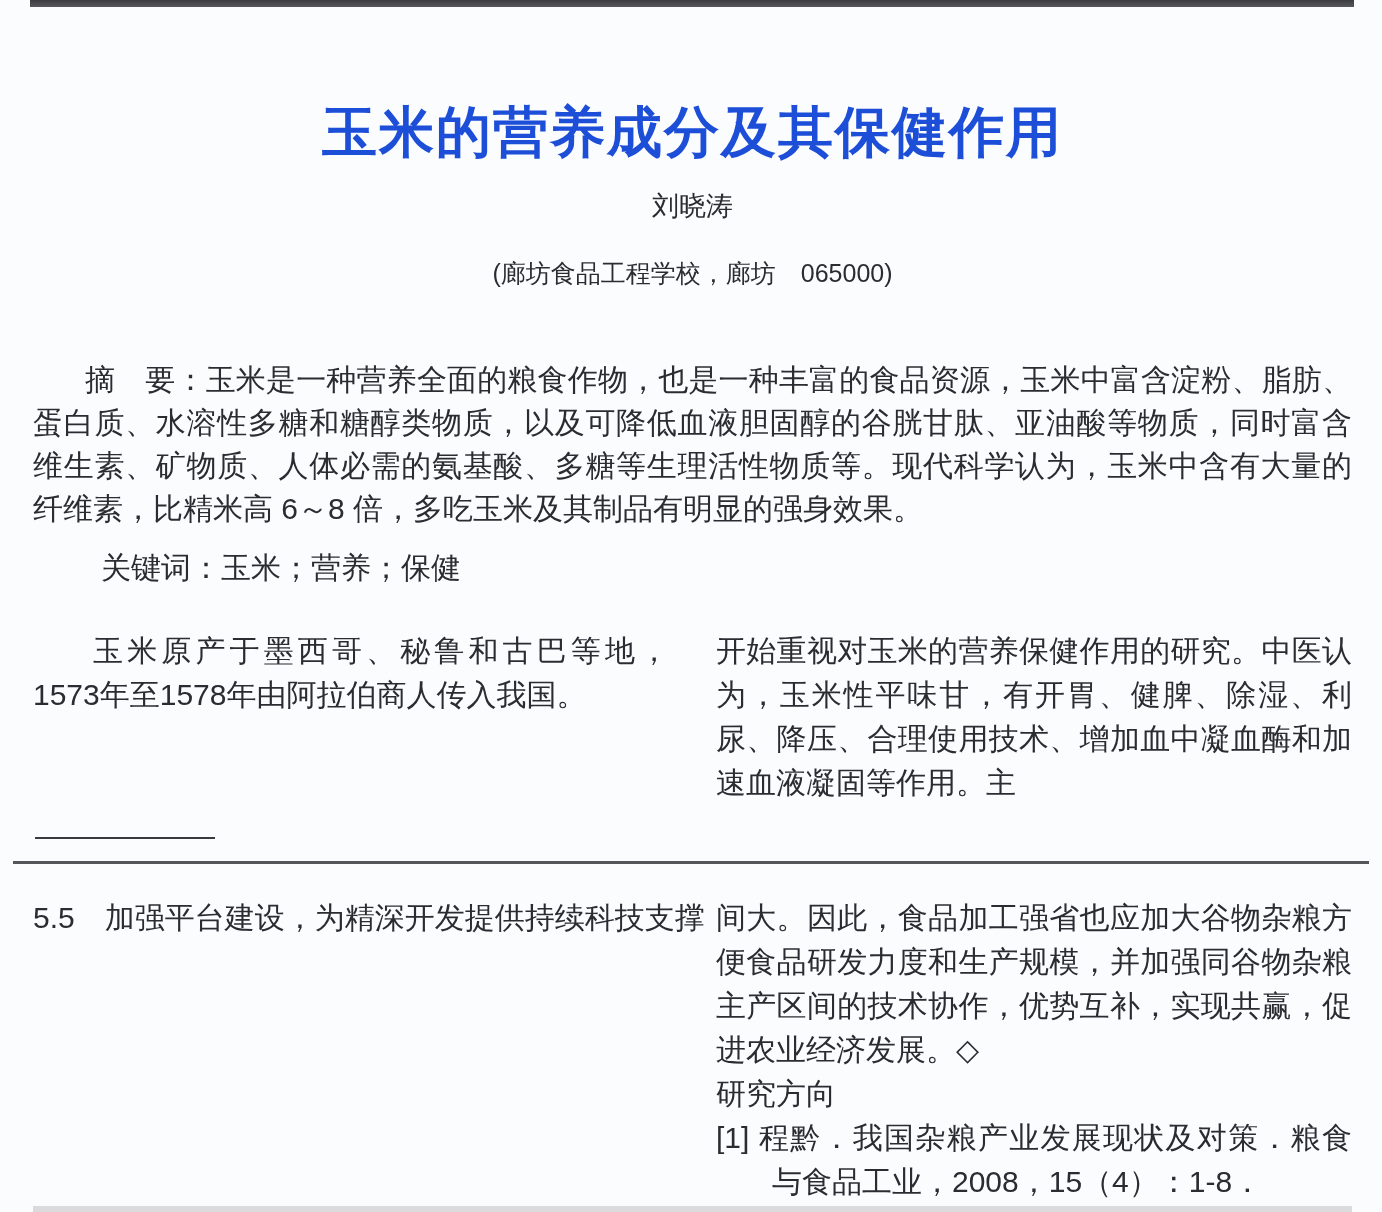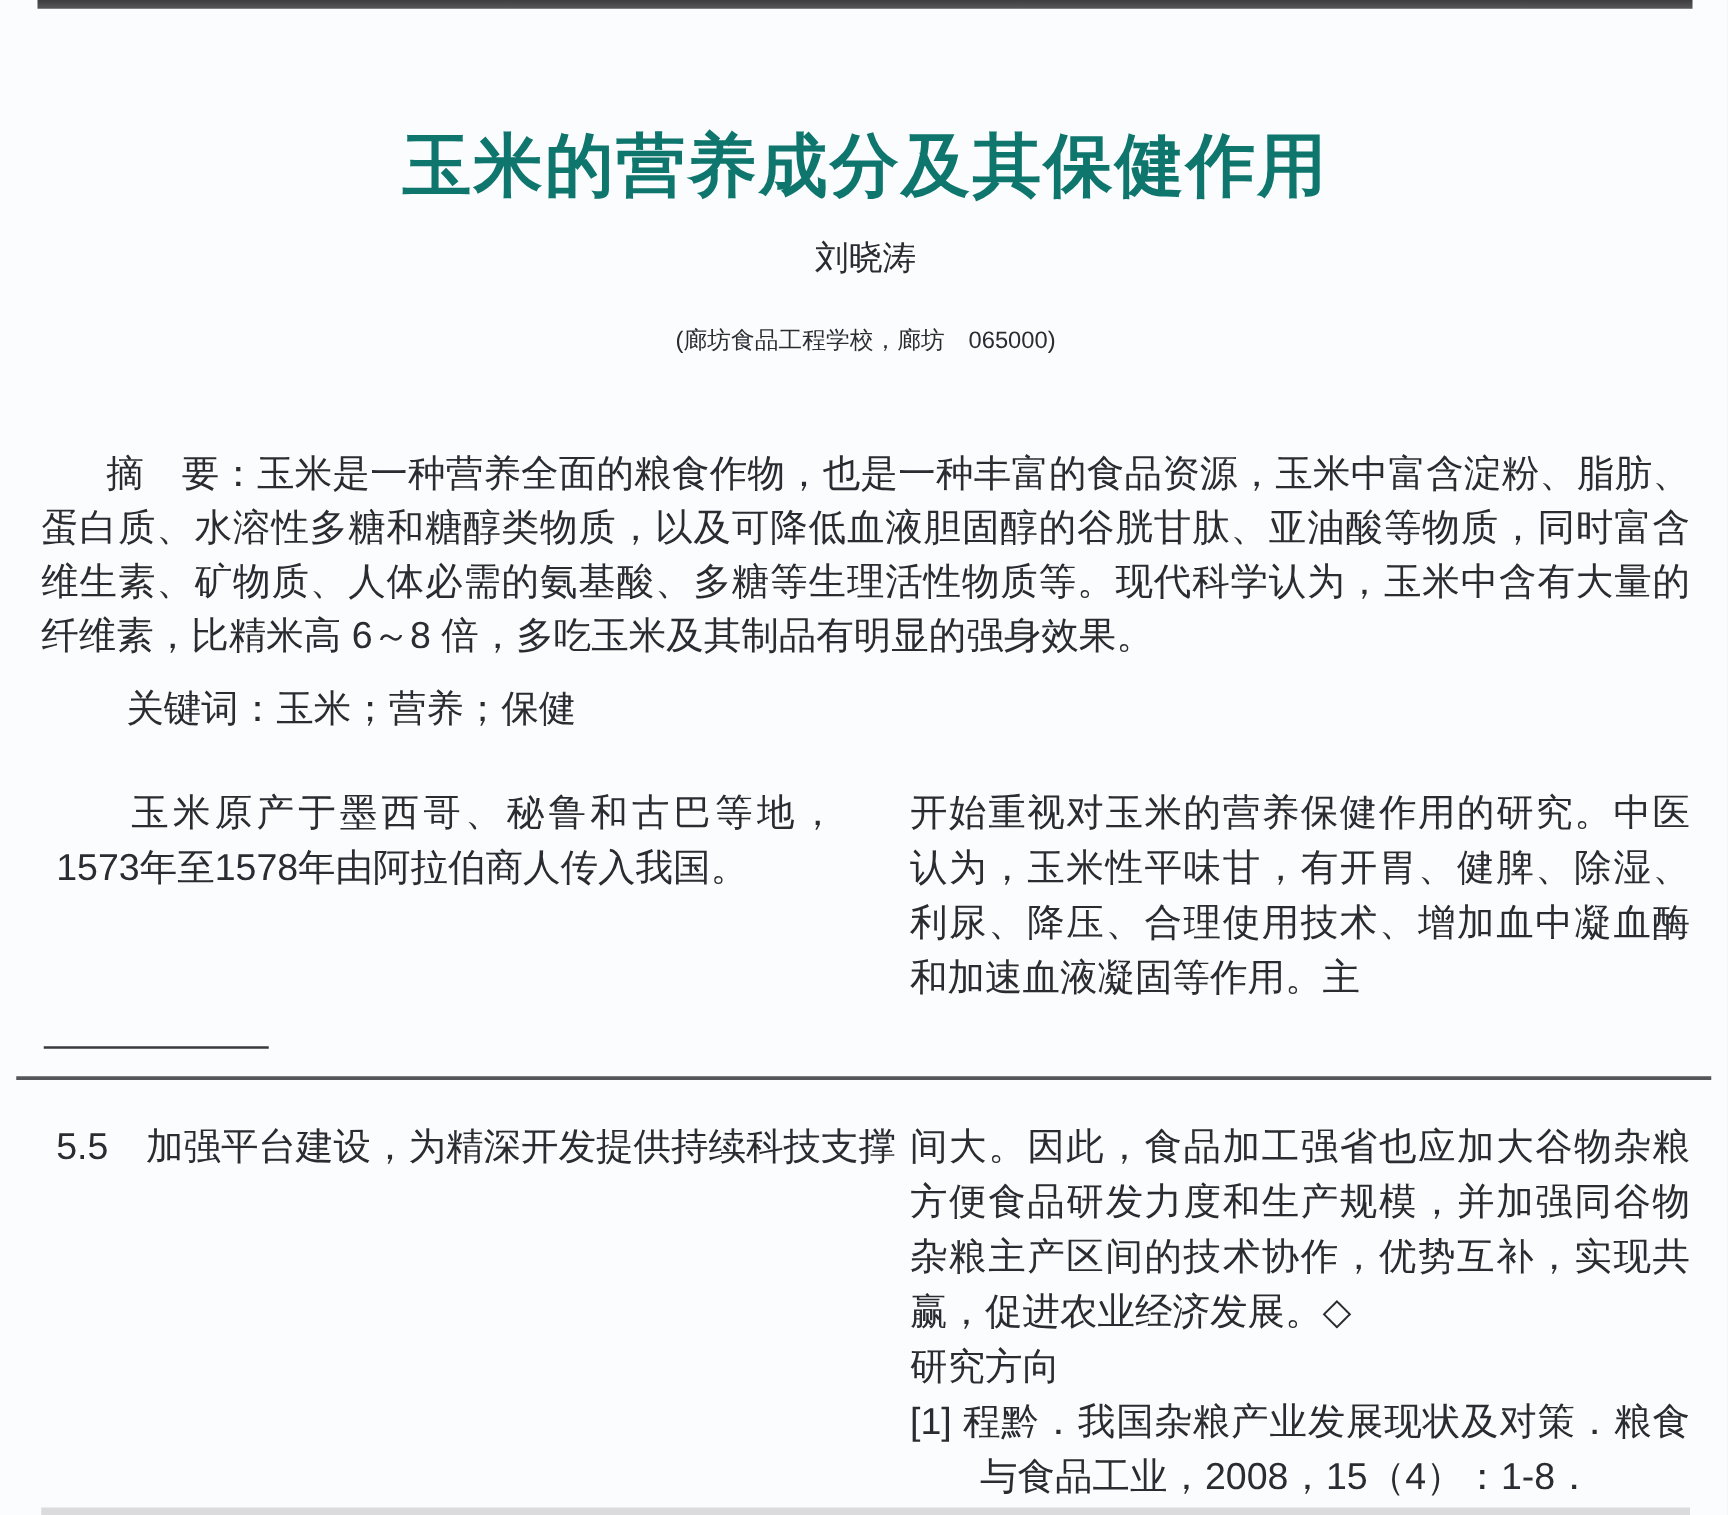--- a/index.html
+++ b/index.html
@@ -21,52 +21,52 @@
   .page { padding: 0 30px 0 33px; }
 
   .article-title {
     margin: 0;
     padding-top: 96px;
     text-align: center;
     font-size: 55px;
     line-height: 72px;
     font-weight: 700;
     letter-spacing: 2px;
-    color: #0f766e;
+    color: #1d4ed8;
   }
   .author {
     margin-top: 20px;
     text-align: center;
     font-size: 27px;
     line-height: 36px;
   }
   .affiliation {
     margin-top: 32px;
     text-align: center;
-    font-size: 19px;
+    font-size: 25px;
     line-height: 34px;
   }
 
   .abstract-block { margin-top: 68px; }
   .abstract-p {
     margin: 0;
     font-size: 30px;
     line-height: 43px;
     text-align: justify;
     text-indent: 52px;
   }
   .keywords-p {
     margin: 16px;
     font-size: 30px;
     line-height: 43px;
     text-indent: 52px;
   }
 
   .columns { display: flex; gap: 47px; }
-  .col { flex: 1 1 0; min-width: 0; margin-left: 12px; }
+  .col { flex: 1 1 0; min-width: 0; }
 
   .intro-cols { margin-top: 40px; }
   .intro-cols p {
     margin: 0;
     font-size: 30px;
     line-height: 44px;
     text-align: justify;
   }
   .intro-cols p.indent { text-indent: 2em; }
 

